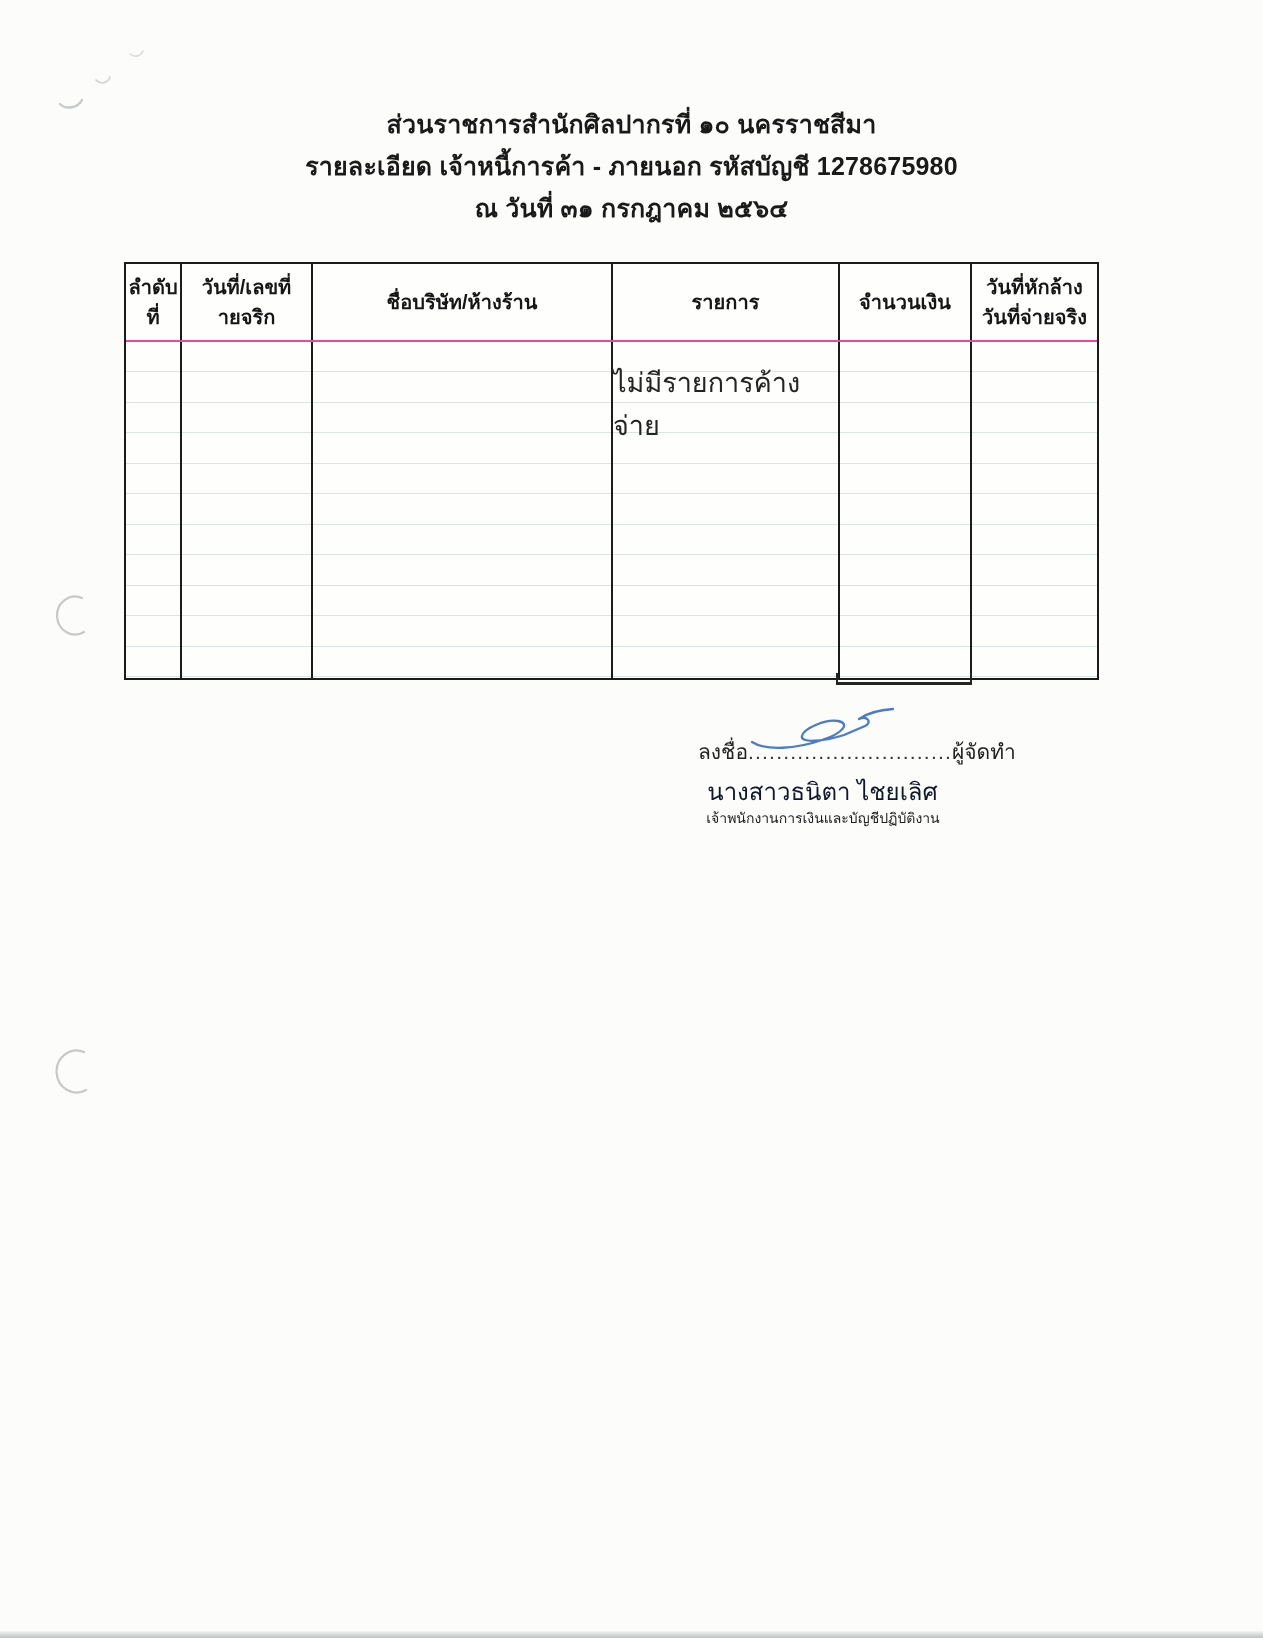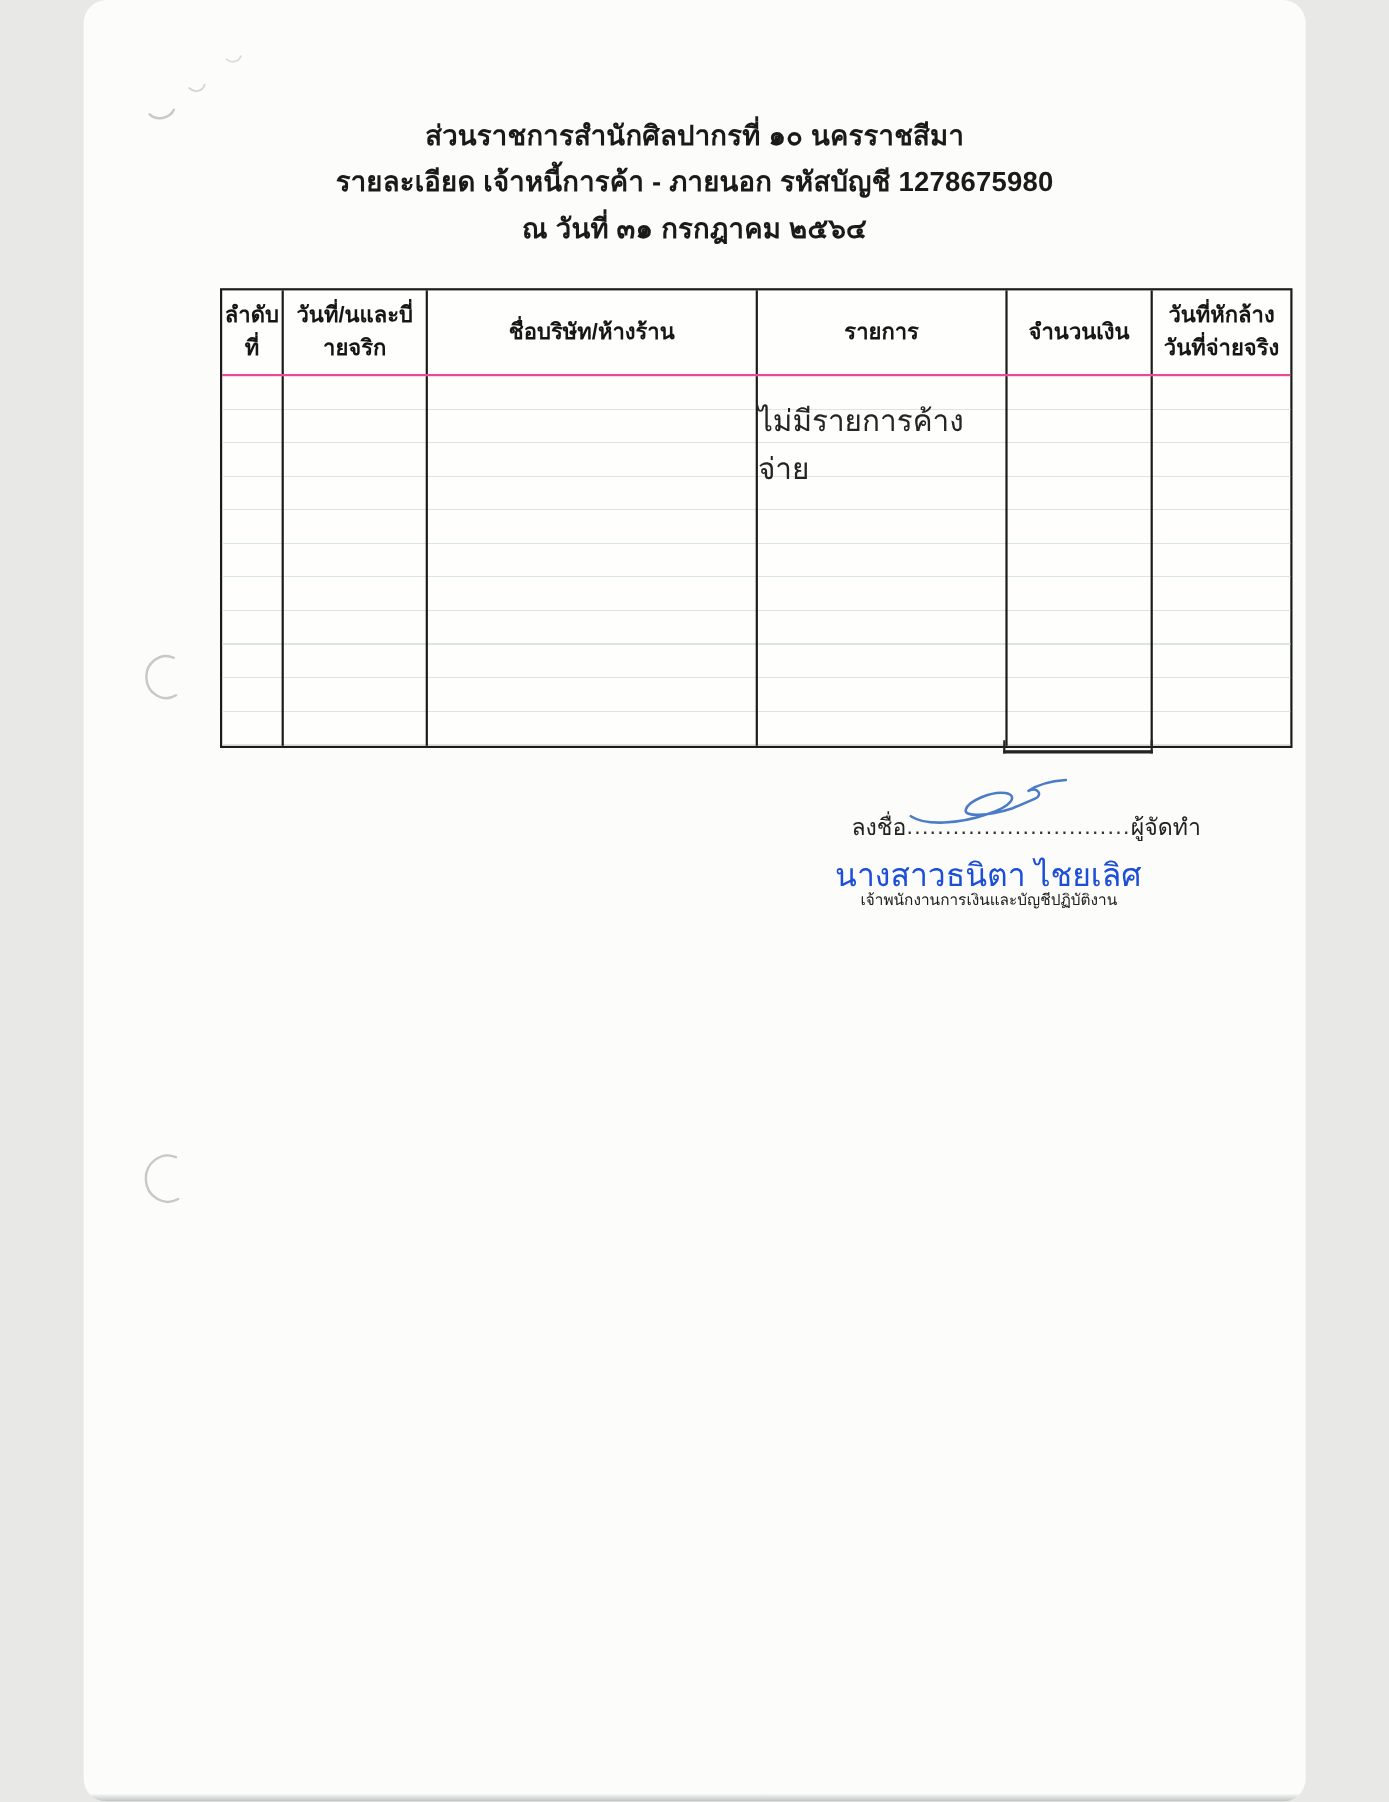--- a/index.html
+++ b/index.html
@@ -1,24 +1,23 @@
 <!DOCTYPE html>
 <html><head>
 <meta charset="utf-8">
 <style>
   html,body{margin:0;padding:0;background:#e8e8e6;}
   .page{
     position:relative;
-    width:1111px;height:1638px;
+    width:1263px;height:1638px;
     margin:0 auto;
     background:#fcfcfb;
     overflow:hidden;
     font-family:"Liberation Sans","DejaVu Sans",sans-serif;
     color:#1c1c1c;
-    border-radius:21px;
   }
   
   .title-block{
     position:absolute;left:0;top:103px;width:100%;
     text-align:center;
   }
   .title-line{
     font-size:25px;font-weight:bold;line-height:42px;
     color:#1a1a1a;letter-spacing:.2px;
   }
@@ -77,21 +76,21 @@
     display:flex;align-items:center;
     font-size:21px;color:#222;white-space:nowrap;
   }
   .sig-dots{
     display:inline-block;max-width:204px;overflow:hidden;
     letter-spacing:1.2px;color:#333;
   }
   .sig-scribble{position:absolute;left:746px;top:697px;}
   .sig-name{
     position:absolute;left:650px;top:772px;width:345px;
-    text-align:center;font-size:29px;color:#1d4ed8;
+    text-align:center;font-size:24px;color:#0f172a;
   }
   .sig-position{
     position:absolute;left:618px;top:807px;width:410px;
     text-align:center;font-size:14px;color:#202020;
   }
   
   .pencil-marks{position:absolute;left:38px;top:22px;opacity:.55;}
   .punch-arc{position:absolute;opacity:.65;}
   .punch-1{left:50px;top:594px;}
   .punch-2{left:48px;top:1047px;}
@@ -117,21 +116,21 @@
     <div class="title-line">ณ วันที่ ๓๑ กรกฎาคม ๒๕๖๔</div>
   </div>
 
   <div class="tbl">
     <div class="tbl-header">
       <div class="th th-c1">
         <span>ลำดับ</span>
         <span>ที่</span>
       </div>
       <div class="th th-c2">
-        <span>วันที่/นและบี่</span>
+        <span>วันที่/เลขที่</span>
         <span>ายจริก</span>
       </div>
       <div class="th th-c3">
         <span>ชื่อบริษัท/ห้างร้าน</span>
       </div>
       <div class="th th-c4">
         <span>รายการ</span>
       </div>
       <div class="th th-c5">
         <span>จำนวนเงิน</span>

